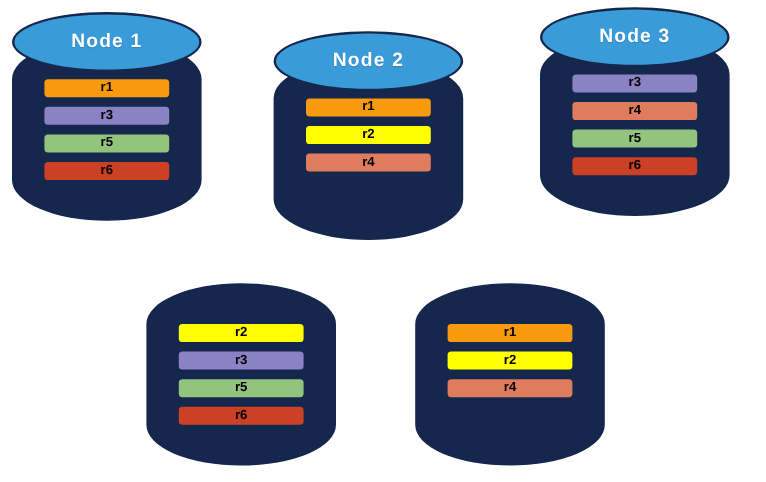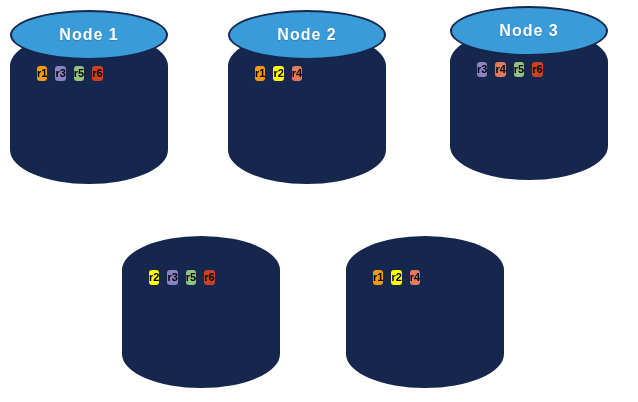--- a/index.html
+++ b/index.html
@@ -60,20 +60,21 @@
     line-height: 1;
     white-space: nowrap;
     text-shadow: 0 1px 1px rgba(0,0,0,0.18);
   }
   .replicas {
     position: absolute;
     left: 27px;
     top: 58px;
     width: 104px;
     display: flex;
+    flex-direction: column;
     gap: 8px;
   }
   .replica {
     height: 15px;
     border-radius: 3px;
     display: flex;
     align-items: center;
     justify-content: center;
     box-sizing: border-box;
   }
@@ -101,21 +102,21 @@
           <span class="replica-label">r3</span>
         </div>
         <div class="replica" style="background: rgb(147, 196, 125);">
           <span class="replica-label">r5</span>
         </div>
         <div class="replica" style="background: rgb(204, 65, 37);">
           <span class="replica-label">r6</span>
         </div>
       </div>
     </div>
-    <div class="node" style="left: 228px; top: 8px;">
+    <div class="node" style="left: 228px; top: 24px;">
       <div class="cyl-body"></div>
       <div class="cyl-top">
         <div class="node-label">Node  2</div>
       </div>
       <div class="replicas">
         <div class="replica" style="background: rgb(247, 154, 14);">
           <span class="replica-label">r1</span>
         </div>
         <div class="replica" style="background: rgb(255, 255, 0);">
           <span class="replica-label">r2</span>

